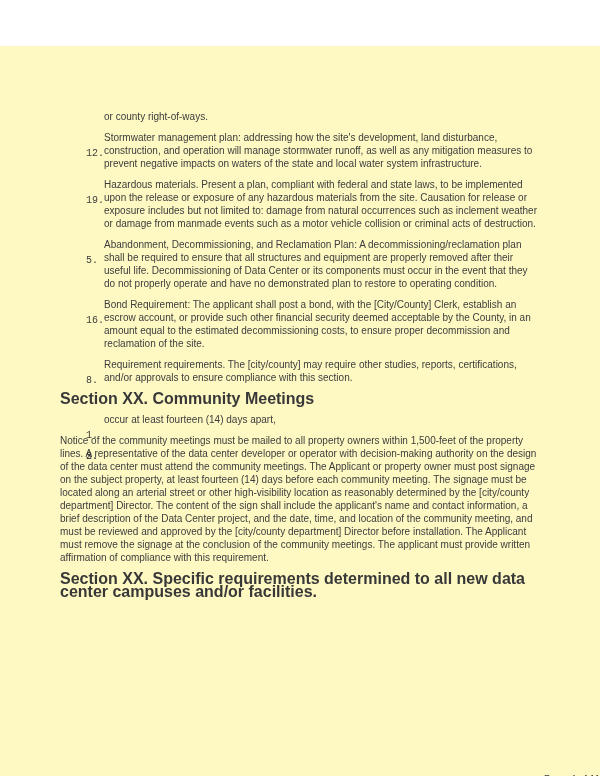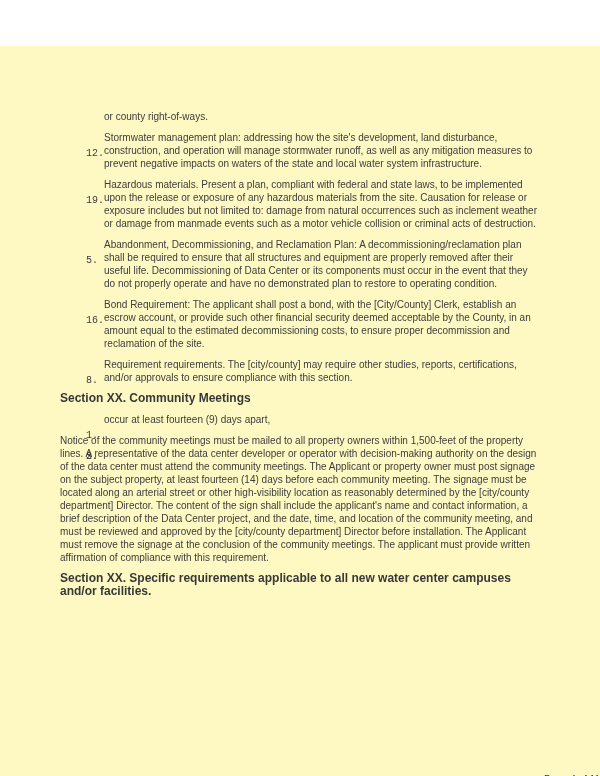--- a/index.html
+++ b/index.html
@@ -37,21 +37,21 @@
   .list-item .num {
     position: absolute;
     left: 26px;
     top: 16px;
     font-family: Liberation Mono, monospace;
   }
   .para {
     margin: 0 0 8px 0;
   }
   .heading {
-    font-size: 12px;
+    font-size: 16px;
     line-height: 13px;
     font-weight: bold;
     color: #383838;
     margin: 2px 0 8px 0;
   }
   .footer {
     position: absolute;
     left: 0;
     top: 728px;
     width: 600px;
@@ -93,31 +93,31 @@
     <div class="list-item">
       <span class="num">8.</span>
       <span class="txt">Requirement requirements. The [city/county] may require other studies, reports, certifications, and/or approvals to ensure compliance with this section.</span>
     </div>
 
     <h2 class="heading">Section XX. Community Meetings</h2>
 
 
     <div class="list-item">
       <span class="num">1.</span>
-      <span class="txt">occur at least fourteen (9) days apart,</span>
+      <span class="txt">occur at least fourteen (14) days apart,</span>
     </div>
 
     <div class="list-item">
       <span class="num">2.</span>
     </div>
 
     <div class="list-item">
       <span class="num">3.</span>
     </div>
 
     <p class="para">Notice of the community meetings must be mailed to all property owners within 1,500-feet of the property lines. A representative of the data center developer or operator with decision-making authority on the design of the data center must attend the community meetings. The Applicant or property owner must post signage on the subject property, at least fourteen (14) days before each community meeting. The signage must be located along an arterial street or other high-visibility location as reasonably determined by the [city/county department] Director. The content of the sign shall include the applicant's name and contact information, a brief description of the Data Center project, and the date, time, and location of the community meeting, and must be reviewed and approved by the [city/county department] Director before installation. The Applicant must remove the signage at the conclusion of the community meetings. The applicant must provide written affirmation of compliance with this requirement.</p>
 
-    <h2 class="heading">Section XX. Specific requirements applicable to all new water center campuses and/or facilities.</h2>
+    <h2 class="heading">Section XX. Specific requirements determined to all new data center campuses and/or facilities.</h2>
 
   </div>
 
   <div class="footer">Page 4 of 11</div>
 </div>
 
 </body></html>

